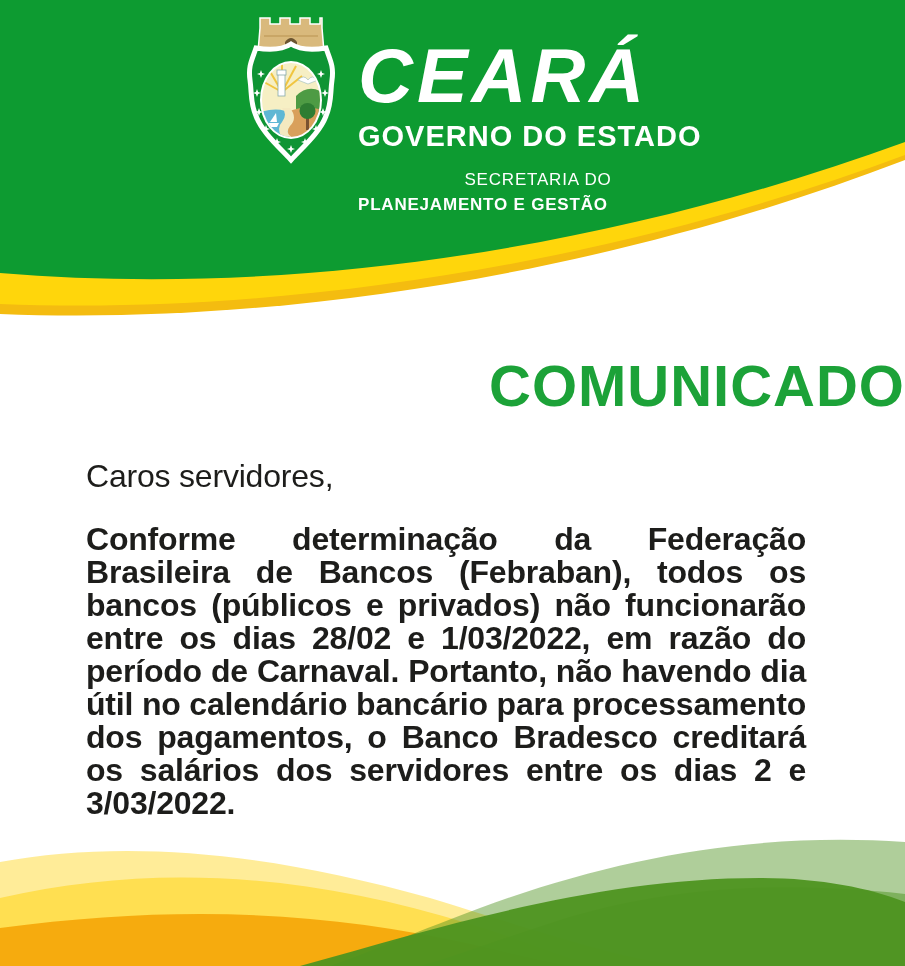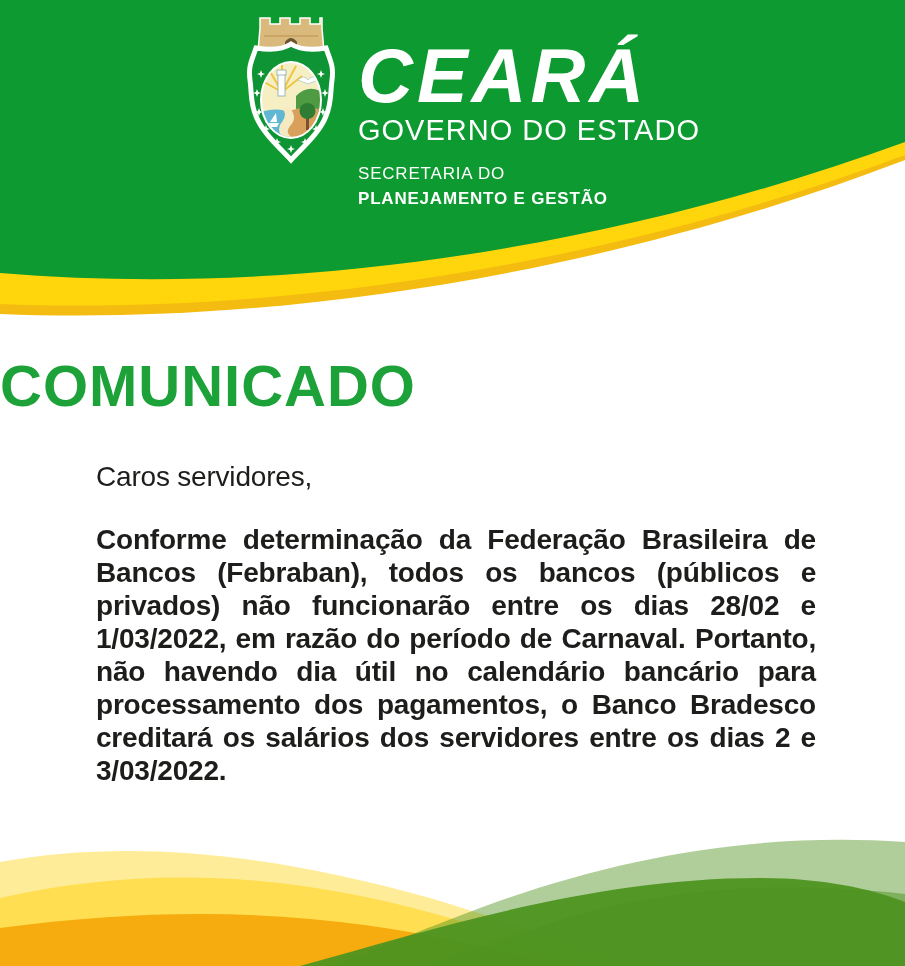--- a/index.html
+++ b/index.html
@@ -24,39 +24,39 @@
   }
   
   .header-waves{position:absolute;top:0;left:0;width:905px;height:330px;display:block;}
   .logo{position:absolute;top:8px;left:230px;display:flex;}
   .crest{width:122px;height:158px;display:block;}
   .logo-text{position:absolute;left:128px;top:30px;width:360px;color:#ffffff;white-space:nowrap;}
   .state-name{
     font-size:76px;font-weight:bold;letter-spacing:4px;line-height:1;font-style:italic;
   }
   .government{
-    font-size:29px;font-weight:normal;letter-spacing:1px;
+    font-size:29px;font-weight:bold;letter-spacing:1px;margin-top:6px;
   }
   .secretariat-1{
-    font-size:17px;font-weight:normal;letter-spacing:0.8px;margin-top:17px;
+    font-size:17px;font-weight:normal;letter-spacing:0.8px;margin-top:17px;text-align:center;
   }
   .secretariat-2{
     font-size:17px;font-weight:bold;letter-spacing:0.8px;margin-top:5px;
   }
   
   .title{
     position:absolute;top:352px;left:0;width:100%;
-    text-align:left;
+    text-align:right;
     font-size:58px;font-weight:bold;letter-spacing:1px;
     color:var(--title-green);
   }
   .content{
-    position:absolute;top:460px;left:96px;width:720px;
+    position:absolute;top:460px;left:86px;width:720px;
     color:var(--text-color);
-    font-size:28px;line-height:33px;letter-spacing:-0.2px;
+    font-size:32px;line-height:33px;letter-spacing:-0.2px;
   }
   .greeting{margin-bottom:30px;}
   .body-par{text-align:justify;font-weight:bold;}
   
   .footer-waves{position:absolute;bottom:0;left:0;width:905px;height:150px;display:block;}
 </style>
 </head>
 <body>
 
 <div class="page">

